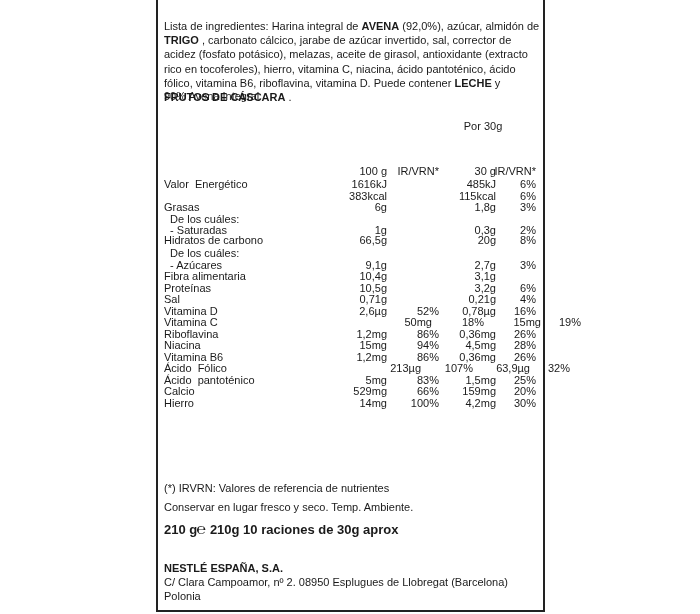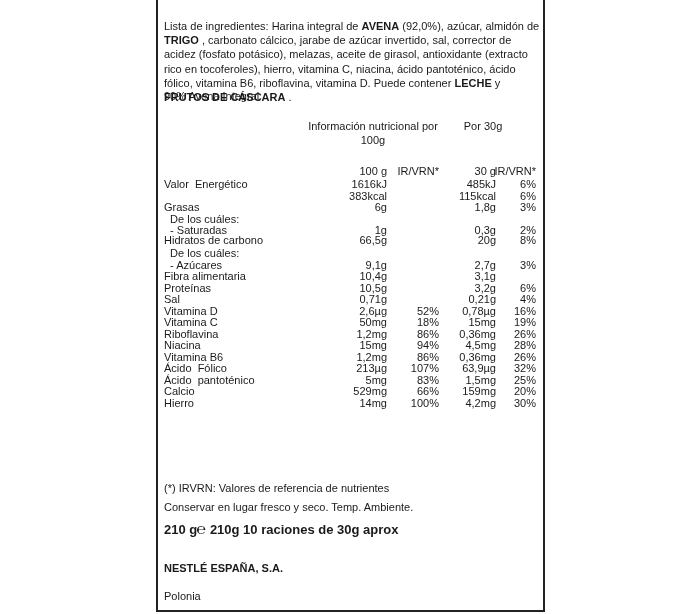--- a/index.html
+++ b/index.html
@@ -29,21 +29,20 @@
     .address { position: absolute; left: 6px; top: 578px; font-size: 11px; }
     .origin { position: absolute; left: 6px; top: 592px; font-size: 11px; }
   </style>
 </head>
 <body>
 
 <div class="label-box">
   <div class="ingredients" id="ingredients"><span>Lista de ingredientes: Harina integral de </span><b>AVENA</b><span> (92,0%), azúcar, almidón de </span><b>TRIGO</b><span> , carbonato cálcico, jarabe de azúcar invertido, sal, corrector de acidez (fosfato potásico), melazas, aceite de girasol, antioxidante (extracto rico en tocoferoles), hierro, vitamina C, niacina, ácido pantoténico, ácido fólico, vitamina B6, riboflavina, vitamina D. Puede contener </span><b>LECHE</b><span> y </span><b>FRUTOS DE CÁSCARA</b><span> .</span></div>
   <div class="claim">90% Avena Integral</div>
 
-  <div class="hdr hdr1">Información nutricional por 100g</div>
   <div class="hdr hdr2">Por 30g</div>
 
   <div class="row" style="top:167px">
     <span class="c-v100">100 g</span>
     <span class="c-ir100">IR/VRN*</span>
     <span class="c-v30">30 g</span>
     <span class="c-ir30">IR/VRN*</span>
   </div>
 
   <div id="rows">
@@ -124,21 +123,21 @@
         <span class="c-v30">0,21g</span>
         <span class="c-ir30">4%</span>
       </div>
       <div class="row" style="top: 306.5px;">
         <span class="c-label" style="white-space: pre;">Vitamina D</span>
         <span class="c-v100">2,6µg</span>
         <span class="c-ir100">52%</span>
         <span class="c-v30">0,78µg</span>
         <span class="c-ir30">16%</span>
       </div>
-      <div class="row" style="top: 318px;">
+      <div class="row" style="top: 318px; padding-left: 45px;">
         <span class="c-label" style="white-space: pre;">Vitamina C</span>
         <span class="c-v100">50mg</span>
         <span class="c-ir100">18%</span>
         <span class="c-v30">15mg</span>
         <span class="c-ir30">19%</span>
       </div>
       <div class="row" style="top: 329.5px;">
         <span class="c-label" style="white-space: pre;">Riboflavina</span>
         <span class="c-v100">1,2mg</span>
         <span class="c-ir100">86%</span>
@@ -152,21 +151,21 @@
         <span class="c-v30">4,5mg</span>
         <span class="c-ir30">28%</span>
       </div>
       <div class="row" style="top: 352.5px;">
         <span class="c-label" style="white-space: pre;">Vitamina B6</span>
         <span class="c-v100">1,2mg</span>
         <span class="c-ir100">86%</span>
         <span class="c-v30">0,36mg</span>
         <span class="c-ir30">26%</span>
       </div>
-      <div class="row" style="top: 364px;">
+      <div class="row" style="top: 364px; padding-left: 34px;">
         <span class="c-label" style="white-space: pre;">Ácido  Fólico</span>
         <span class="c-v100">213µg</span>
         <span class="c-ir100">107%</span>
         <span class="c-v30">63,9µg</span>
         <span class="c-ir30">32%</span>
       </div>
       <div class="row" style="top: 375.5px;">
         <span class="c-label" style="white-space: pre;">Ácido  pantoténico</span>
         <span class="c-v100">5mg</span>
         <span class="c-ir100">83%</span>
@@ -186,14 +185,15 @@
         <span class="c-ir100">100%</span>
         <span class="c-v30">4,2mg</span>
         <span class="c-ir30">30%</span>
       </div>
     </div>
 
   <div class="footnote">(*) IRVRN: Valores de referencia de nutrientes</div>
   <div class="storage">Conservar en lugar fresco y seco. Temp. Ambiente.</div>
   <div class="weight"><span>210 g</span><span class="estim">℮</span><span> 210g  10 raciones de 30g aprox</span></div>
   <div class="company">NESTLÉ ESPAÑA, S.A.</div>
+  <div class="address">C/ Clara Campoamor, nº 2. 08950 Esplugues de Llobregat (Barcelona)</div>
   <div class="origin">Polonia</div>
 </div>
 
 </body></html>

